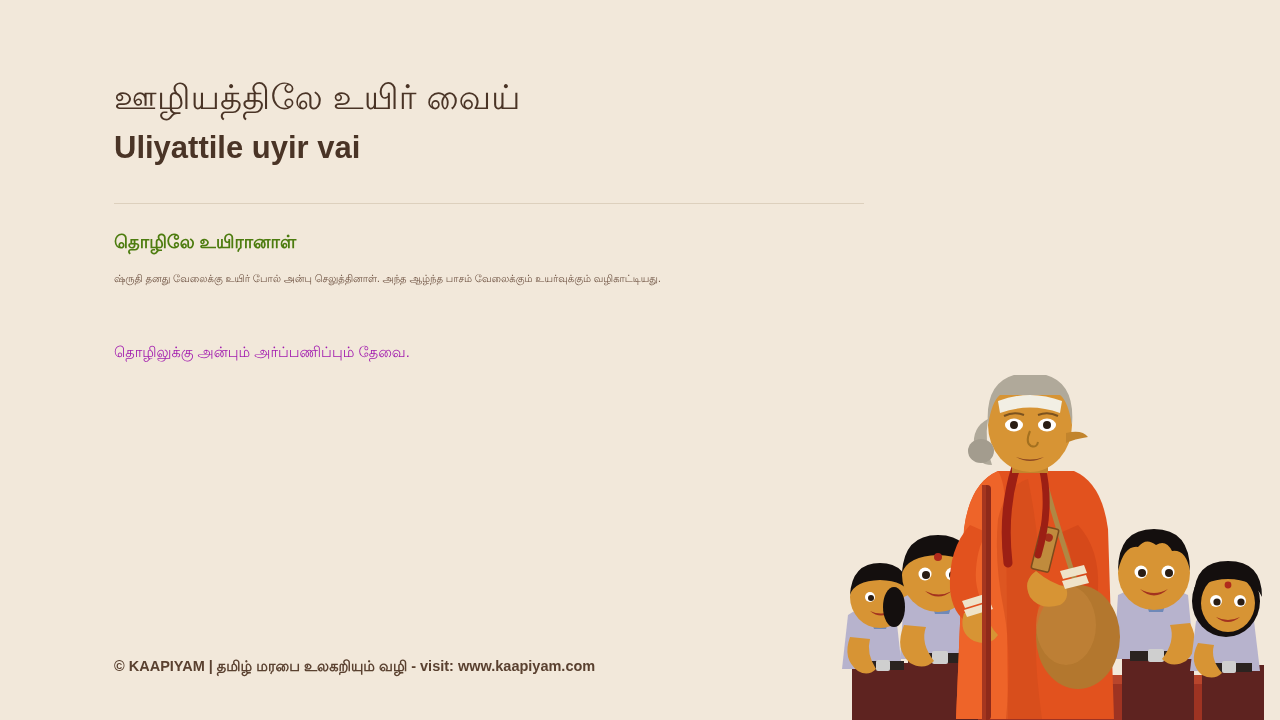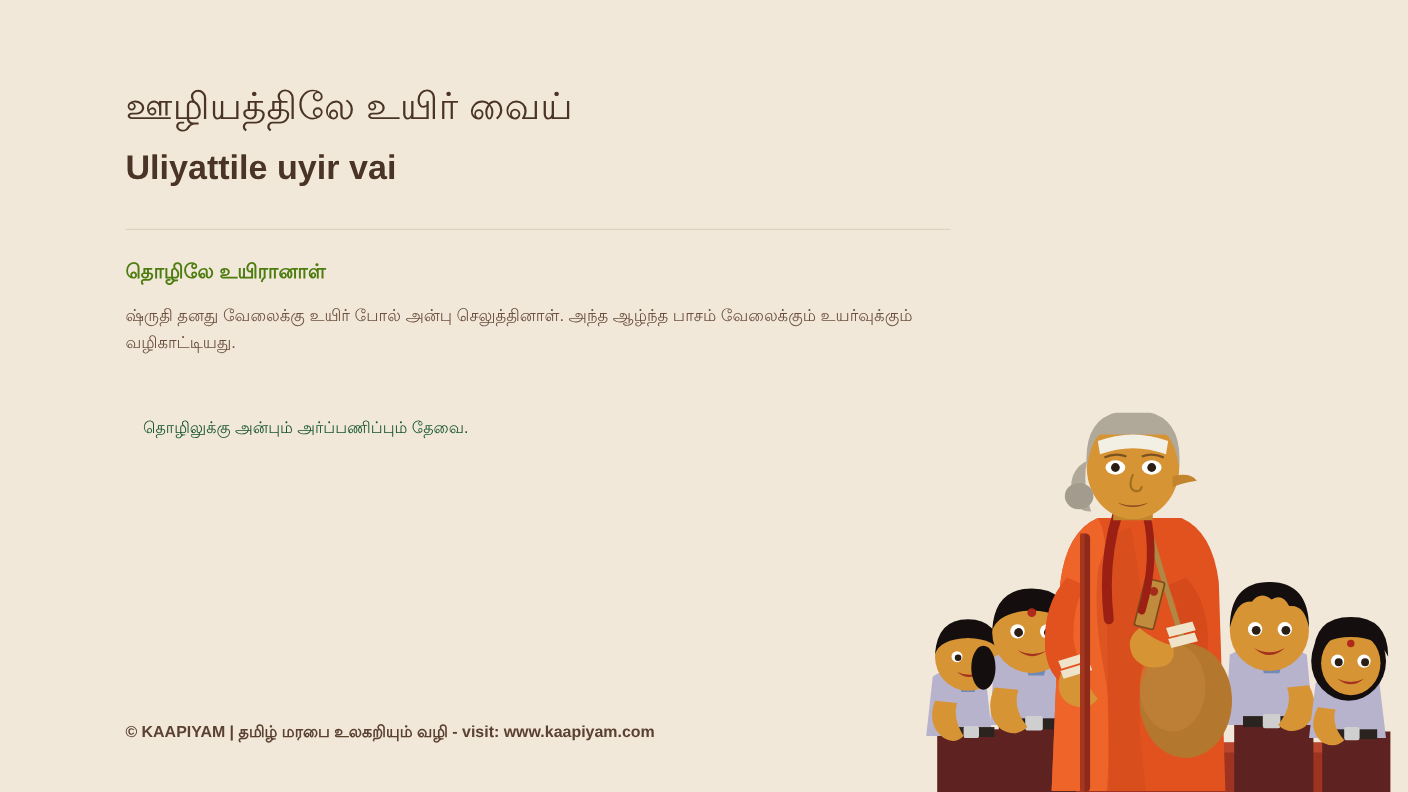--- a/index.html
+++ b/index.html
@@ -32,64 +32,63 @@
     letter-spacing:0.2px;
     line-height:1.25;
     margin-top:76px;
   }
 
   .title-roman {
     font-size:31px;
     font-weight:700;
     color:#4a3426;
     line-height:1.3;
-    margin-top:14px;
+    margin-top:9px;
   }
 
   .divider {
     width:750px;
     height:1px;
     background:#ddd0bd;
     margin-top:35px;
   }
 
   .story-heading {
     font-size:18px;
     font-weight:700;
     color:#4d7c0f;
     margin-top:26px;
     line-height:1.4;
   }
 
   .story-body {
-    font-size:15px;
+    font-size:10px;
     font-weight:400;
     color:#6d5140;
     line-height:1.62;
     margin-top:16px;
     width:745px;
   }
 
   .section { margin-top:35px; }
   .section.first { margin-top:54px; }
 
   .section-label {
     font-size:14px;
     font-weight:700;
     color:#4a3426;
     line-height:1.4;
   }
 
   .section-text {
     font-size:14.5px;
     font-weight:400;
-    color:#14532d;
+    color:#a21caf;
     line-height:1.6;
     margin-top:10px;
-    margin-left:16px;
   }
 
   .footer {
     position:absolute;
     left:114px;
     top:658px;
     font-size:14.5px;
     font-weight:700;
     color:#5a4130;
     white-space:nowrap;

